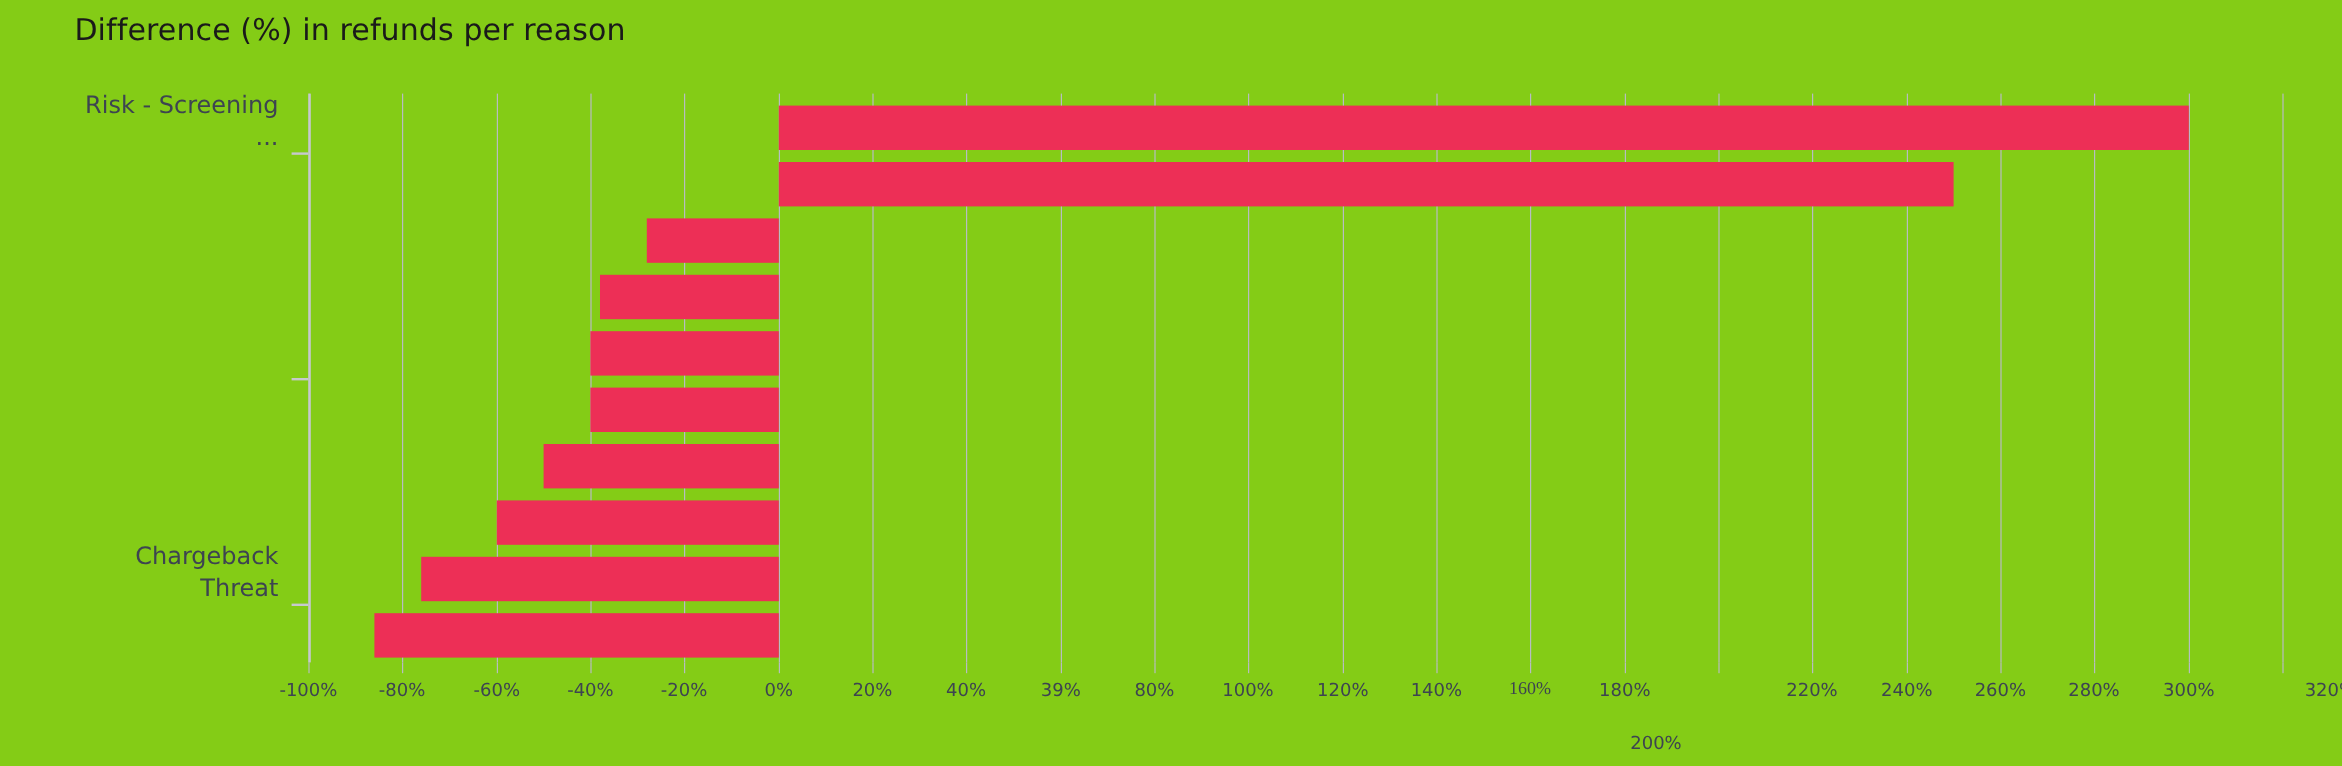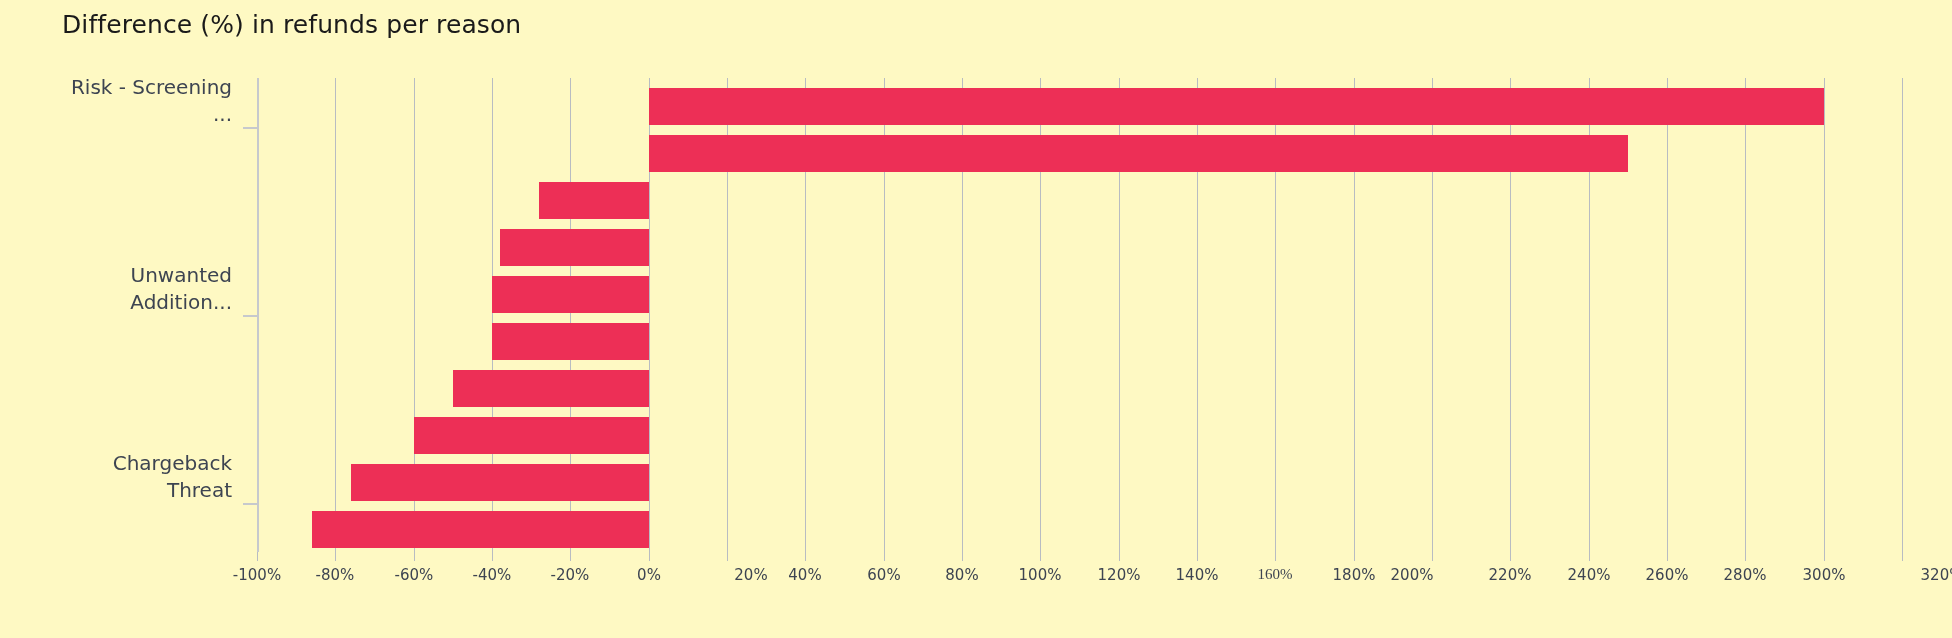--- a/index.html
+++ b/index.html
@@ -10,21 +10,21 @@
   body {
     font-family: "DejaVu Sans", "Liberation Sans", sans-serif;
     width: 1952px;
     height: 638px;
     overflow: hidden;
   }
   #chart-root {
     position: relative;
     width: 1952px;
     height: 638px;
-    background: #fef9c3;
+    background: #84cc16;
   }
   #chart-title {
     position: absolute;
     left: 62px;
     top: 10px;
     font-size: 25px;
     color: #1a1a1a;
     letter-spacing: 0.1px;
     white-space: nowrap;
   }
@@ -113,48 +113,48 @@
       <div class="xtick" style="left: 492px;"></div>
       <div class="xlabel" style="left: 492px;">-40%</div>
       <div class="gridline" style="left: 570px;"></div>
       <div class="xtick" style="left: 570px;"></div>
       <div class="xlabel" style="left: 570px;">-20%</div>
       <div class="gridline zero" style="left: 649px;"></div>
       <div class="xtick" style="left: 649px;"></div>
       <div class="xlabel" style="left: 649px;">0%</div>
       <div class="gridline" style="left: 727px;"></div>
       <div class="xtick" style="left: 727px;"></div>
-      <div class="xlabel" style="left: 727px; margin-left: 24px;">20%</div>
+      <div class="xlabel" style="left: 727px;">20%</div>
       <div class="gridline" style="left: 805px;"></div>
       <div class="xtick" style="left: 805px;"></div>
       <div class="xlabel" style="left: 805px;">40%</div>
       <div class="gridline" style="left: 884px;"></div>
       <div class="xtick" style="left: 884px;"></div>
-      <div class="xlabel" style="left: 884px;">60%</div>
+      <div class="xlabel" style="left: 884px;">39%</div>
       <div class="gridline" style="left: 962px;"></div>
       <div class="xtick" style="left: 962px;"></div>
       <div class="xlabel" style="left: 962px;">80%</div>
       <div class="gridline" style="left: 1040px;"></div>
       <div class="xtick" style="left: 1040px;"></div>
       <div class="xlabel" style="left: 1040px;">100%</div>
       <div class="gridline" style="left: 1119px;"></div>
       <div class="xtick" style="left: 1119px;"></div>
       <div class="xlabel" style="left: 1119px;">120%</div>
       <div class="gridline" style="left: 1197px;"></div>
       <div class="xtick" style="left: 1197px;"></div>
       <div class="xlabel" style="left: 1197px;">140%</div>
       <div class="gridline" style="left: 1275px;"></div>
       <div class="xtick" style="left: 1275px;"></div>
       <div class="xlabel" style="left: 1275px; font-family: Liberation Serif, serif;">160%</div>
       <div class="gridline" style="left: 1354px;"></div>
       <div class="xtick" style="left: 1354px;"></div>
       <div class="xlabel" style="left: 1354px;">180%</div>
       <div class="gridline" style="left: 1432px;"></div>
       <div class="xtick" style="left: 1432px;"></div>
-      <div class="xlabel" style="left: 1412px;">200%</div>
+      <div class="xlabel" style="left: 1380px; margin-top: 44px;">200%</div>
       <div class="gridline" style="left: 1510px;"></div>
       <div class="xtick" style="left: 1510px;"></div>
       <div class="xlabel" style="left: 1510px;">220%</div>
       <div class="gridline" style="left: 1589px;"></div>
       <div class="xtick" style="left: 1589px;"></div>
       <div class="xlabel" style="left: 1589px;">240%</div>
       <div class="gridline" style="left: 1667px;"></div>
       <div class="xtick" style="left: 1667px;"></div>
       <div class="xlabel" style="left: 1667px; text-align: center;">260%</div>
       <div class="gridline" style="left: 1745px;"></div>
@@ -174,20 +174,18 @@
       <div class="bar" title="Unwanted Addition... -40%" style="left: 492px; width: 157px; top: 276px; height: 37px; background: rgb(237, 47, 86);"></div>
       <div class="bar" title=" -40%" style="left: 492px; width: 157px; top: 323px; height: 37px; background: rgb(237, 47, 86);"></div>
       <div class="bar" title=" -50%" style="left: 453px; width: 196px; top: 370px; height: 37px; background: rgb(237, 47, 86);"></div>
       <div class="bar" title=" -60%" style="left: 414px; width: 235px; top: 417px; height: 37px; background: rgb(237, 47, 86);"></div>
       <div class="bar" title="Chargeback Threat -76%" style="left: 351px; width: 298px; top: 464px; height: 37px; background: rgb(237, 47, 86);"></div>
       <div class="bar" title=" -86%" style="left: 312px; width: 337px; top: 511px; height: 37px; background: rgb(237, 47, 86);"></div>
       <div class="ytick" style="top: 127px;"></div>
       <div class="ylabel" style="top: 74px;">Risk - Screening
 ...</div>
       <div class="ytick" style="top: 315px;"></div>
-      <div class="ylabel" style="top: 262px;">Unwanted
-Addition...</div>
       <div class="ytick" style="top: 503px;"></div>
       <div class="ylabel" style="top: 450px;">Chargeback
 Threat</div>
     </div>
 
 </div>
 
 </body></html>

